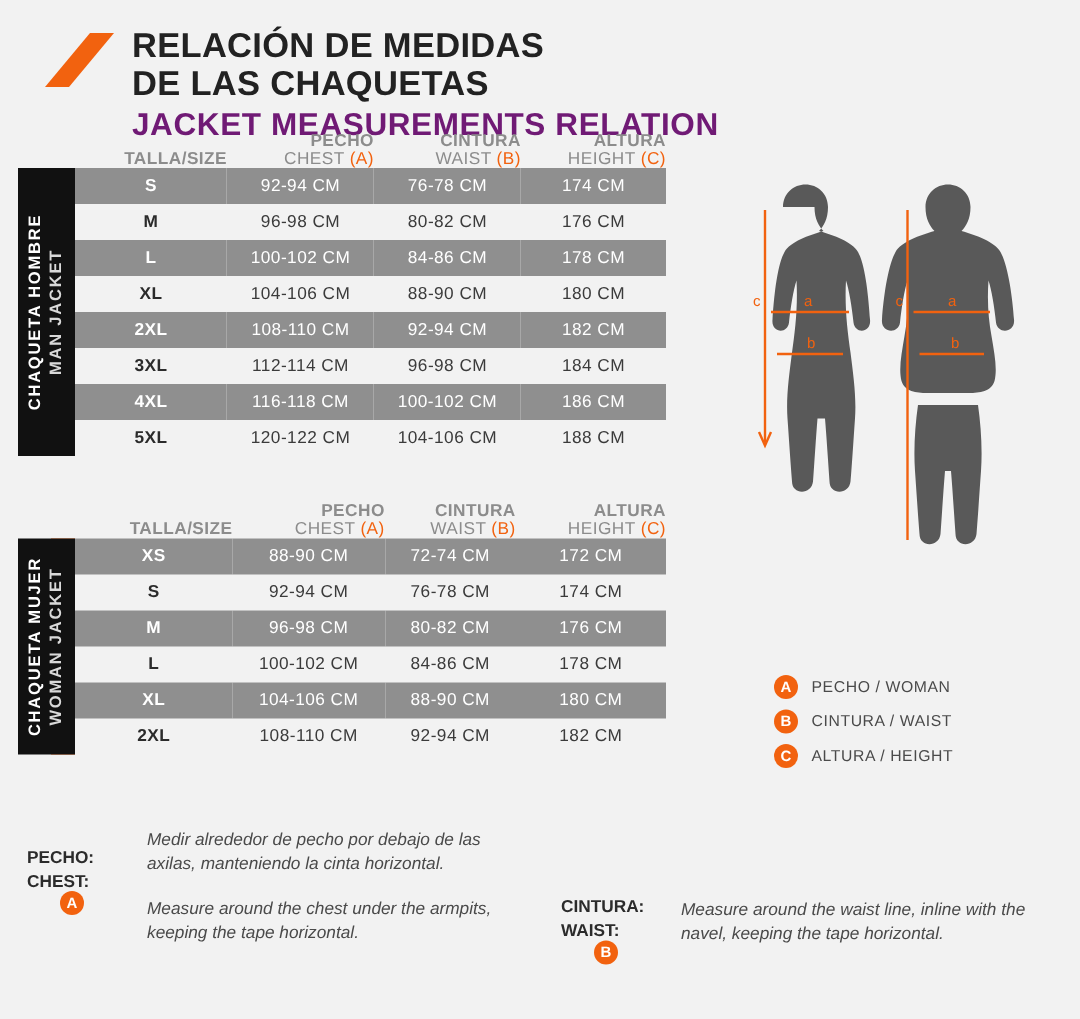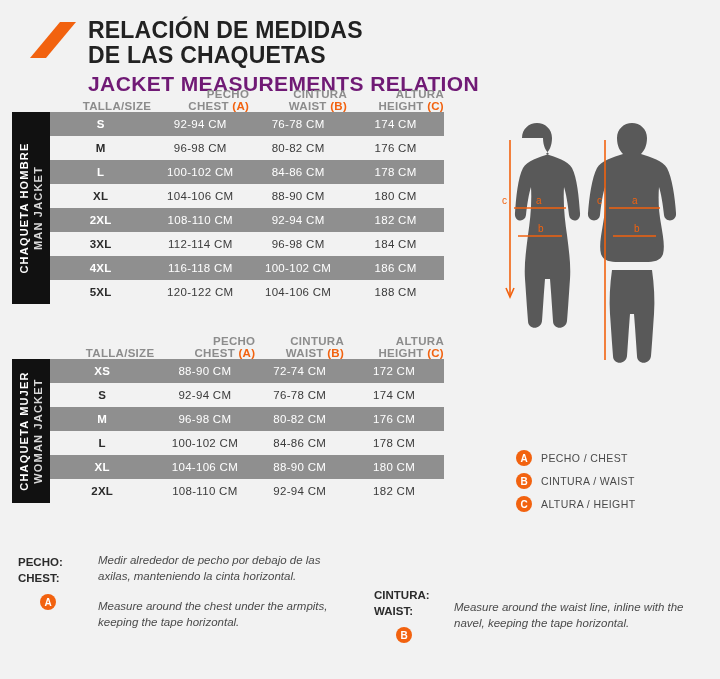--- a/index.html
+++ b/index.html
@@ -52,21 +52,21 @@
     background:#f2620f;
   }
 
   table.size { border-collapse:collapse; width:394px; margin-left:38px; }
   table.size th, table.size td {
     text-align:center; font-size:11.5px; padding:0; height:24px;
     color:#3b3b3b; letter-spacing:0.3px; font-weight:normal;
   }
   table.size th { background:transparent; color:#8c8c8c; font-weight:bold;text-align:right; }
   .hdr-row th { height:30px; vertical-align:bottom; padding-bottom:2px; line-height:12px;}
-  .hdr-sub { color:#8c8c8c; font-weight:bold; }
+  .hdr-sub { color:#8c8c8c; font-weight:normal; }
   .hdr-sub .muted { color:#f2620f; }
   table.size td.first { font-weight:bold; color:#2b2b2b; }
   tr.dark td { background:#8f8f8f; color:#fff; }
   tr.dark td.first { color:#fff; }
   tr.light td { background:transparent; }
 
   
   .figures { position:absolute; left:462px; top:120px; width:250px; height:330px; }
 
   
@@ -79,21 +79,21 @@
     margin-right:9px; flex:0 0 16px;
   }
   .legend-text { font-size:10.5px; color:#4a4a4a; letter-spacing:0.4px; }
 
   
   .notes { position:absolute; left:18px; top:552px; width:690px; }
   .note { position:absolute; width:330px; }
   #note-chest { left:0; }
   #note-waist { left:356px;margin-top:33px; }
   .note-label {
-    position:absolute; left:0; top:2px; width:66px;
+    position:absolute; left:0; top:12px; width:66px;
     font-size:11.5px; font-weight:bold; color:#2b2b2b; line-height:16px;
   }
   .note-label .en { color:#2b2b2b; }
   .note-badge { position:absolute; left:22px; top:42px; }
   .note-body { margin-left:80px;font-style:italic; }
   .note-es { font-size:11.5px; color:#4a4a4a; line-height:16px; }
   .note-en { font-size:11.5px; color:#4a4a4a; line-height:16px; margin-top:14px; }
 </style>
 </head>
 <body>
@@ -296,21 +296,21 @@
       </g>
       <text x="135" y="84" font-size="10" fill="#f2620f" font-family="Liberation Sans, sans-serif">c</text>
       <text x="170" y="84" font-size="10" fill="#f2620f" font-family="Liberation Sans, sans-serif">a</text>
       <text x="172" y="112" font-size="10" fill="#f2620f" font-family="Liberation Sans, sans-serif">b</text>
     </svg>
   </div>
 
   <div class="legend" id="legend">
       <div class="legend-row">
         <div class="badge">A</div>
-        <div class="legend-text">PECHO / CHEST</div>
+        <div class="legend-text">PECHO / WOMAN</div>
       </div>
       <div class="legend-row">
         <div class="badge">B</div>
         <div class="legend-text">CINTURA / WAIST</div>
       </div>
       <div class="legend-row">
         <div class="badge">C</div>
         <div class="legend-text">ALTURA / HEIGHT</div>
       </div>
     </div>

